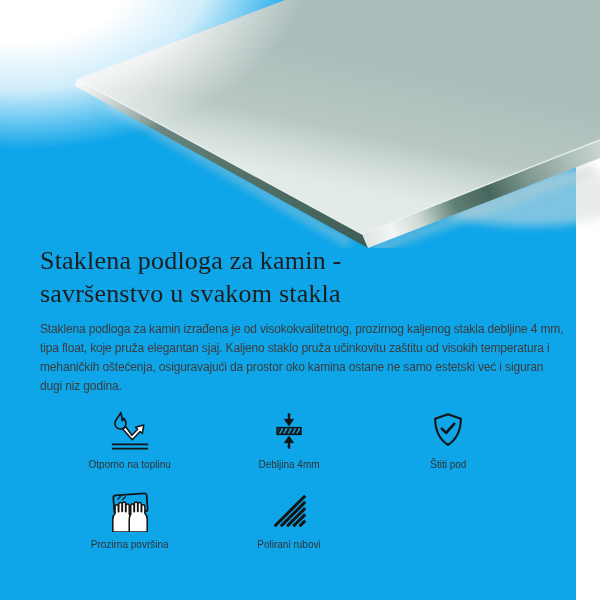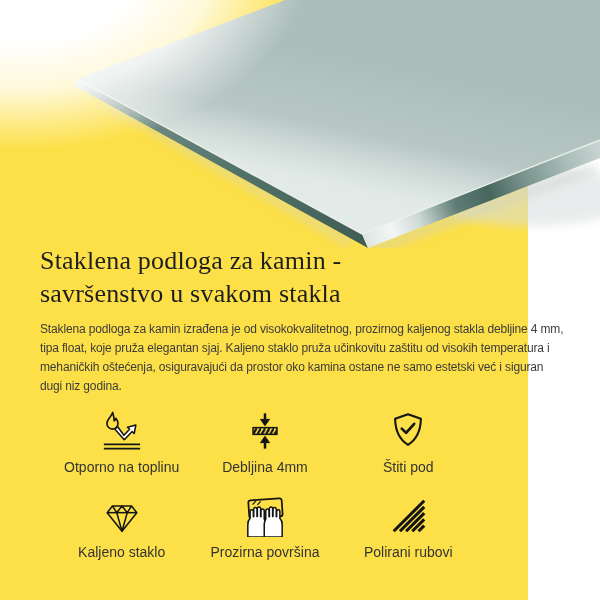--- a/index.html
+++ b/index.html
@@ -1,21 +1,21 @@
 <!DOCTYPE html>
 <html><head>
 <meta charset="utf-8">
 <style>
   html,body{margin:0;padding:0}
   body{
     width:600px;height:600px;background:#ffffff;overflow:hidden;
     font-family:"Liberation Sans","DejaVu Sans",sans-serif;
     -webkit-font-smoothing:antialiased;
   }
-  .page{width:528px;height:600px;background:#fde047;position:relative}
+  .page{width:576px;height:600px;background:#0ea5e9;position:relative}
   .hero{height:240px;position:relative}
   .hero svg{display:block}
   .content{padding:0 40px}
   .headline{
     margin:4px 0 0;
     font-family:"Liberation Serif","DejaVu Serif",serif;
     font-weight:400;font-size:26px;line-height:33px;
     color:#1e1e1e;letter-spacing:.2px;
   }
   .headline span{display:block}
@@ -23,21 +23,21 @@
     margin:10px 0 0;width:524px;
     font-size:12px;line-height:19px;color:#3c3c3c;letter-spacing:-.15px;
   }
   .features{
     display:grid;grid-template-columns:1fr 1fr 1fr;
     row-gap:20px;margin:14px 0 0;padding:0 8px 0 10px;
   }
   .feature{display:flex;flex-direction:column;align-items:center}
   .icon-box{height:42px;display:flex;align-items:center;justify-content:center}
   .icon-box svg{width:42px;height:42px}
-  .flabel{margin-top:7px;font-size:14px;color:#333333;white-space:nowrap}
+  .flabel{margin-top:7px;font-size:10px;color:#333333;white-space:nowrap}
 </style>
 </head>
 <body>
 
 <div class="page">
 
   <div class="hero">
     <svg width="600" height="248" viewBox="0 0 600 248">
       <defs>
         <linearGradient id="surf" gradientUnits="userSpaceOnUse" x1="250" y1="40" x2="210" y2="230">
@@ -139,33 +139,20 @@
       <div class="feature">
         <div class="icon-box">
           <svg viewBox="0 0 44 44">
             <path d="M22,4.5 L35.5,9.2 C35.3,19.5 32.5,30 22,36.5 C11.5,30 8.7,19.5 8.5,9.2 Z" fill="none" stroke="#141414" stroke-width="2.2" stroke-linejoin="round"></path>
             <path d="M15.5,19.5 L20,24 L28.5,14.5" fill="none" stroke="#141414" stroke-width="2.8" stroke-linecap="round" stroke-linejoin="round"></path>
           </svg>
         </div>
         <div class="flabel">Štiti pod</div>
       </div>
 
-      <div class="feature">
-        <div class="icon-box">
-          <svg viewBox="0 0 44 44">
-            <g fill="none" stroke="#141414" stroke-width="1.6" stroke-linejoin="round">
-              <path d="M12,11.5 L32,11.5 L37.5,18.5 L22,38 L6.5,18.5 Z"></path>
-              <path d="M6.5,18.5 L37.5,18.5"></path>
-              <path d="M12,11.5 L16.5,18.5 L22,11.5 L27.5,18.5 L32,11.5"></path>
-              <path d="M16.5,18.5 L22,38 L27.5,18.5"></path>
-            </g>
-          </svg>
-        </div>
-        <div class="flabel">Kaljeno staklo</div>
-      </div>
 
       <div class="feature">
         <div class="icon-box">
           <svg viewBox="0 0 44 44">
             <rect x="5" y="4.5" width="35" height="19" rx="2.5" transform="rotate(-4 22 14)" fill="none" stroke="#141414" stroke-width="1.8"></rect>
             <path d="M9,10 L12.5,6.2 M14,10.4 L17.5,6.6" stroke="#141414" stroke-width="1.3" fill="none"></path>
             <g fill="#ffffff" stroke="#141414" stroke-width="1.6" stroke-linejoin="round">
               <path transform="translate(-4,0)" d="M8,44 L8,31 C8,27.8 8.9,25.8 10.4,24.5 L10.4,17.2 A1.7,1.7 0 0 1 13.8,17.2 L13.8,22.8 L14.2,22.8 L14.2,14.8 A1.7,1.7 0 0 1 17.6,14.8 L17.6,22.6 L18,22.6 L18,14.2 A1.7,1.7 0 0 1 21.4,14.2 L21.4,22.8 L21.8,22.8 L21.8,16.4 A1.7,1.7 0 0 1 25.2,16.4 L25.2,25.2 C26.3,26.9 26.8,29 26.8,31.4 L26.8,44 Z"></path>
               <path transform="translate(48,0) scale(-1,1)" d="M8,44 L8,31 C8,27.8 8.9,25.8 10.4,24.5 L10.4,17.2 A1.7,1.7 0 0 1 13.8,17.2 L13.8,22.8 L14.2,22.8 L14.2,14.8 A1.7,1.7 0 0 1 17.6,14.8 L17.6,22.6 L18,22.6 L18,14.2 A1.7,1.7 0 0 1 21.4,14.2 L21.4,22.8 L21.8,22.8 L21.8,16.4 A1.7,1.7 0 0 1 25.2,16.4 L25.2,25.2 C26.3,26.9 26.8,29 26.8,31.4 L26.8,44 Z"></path>
             </g>

